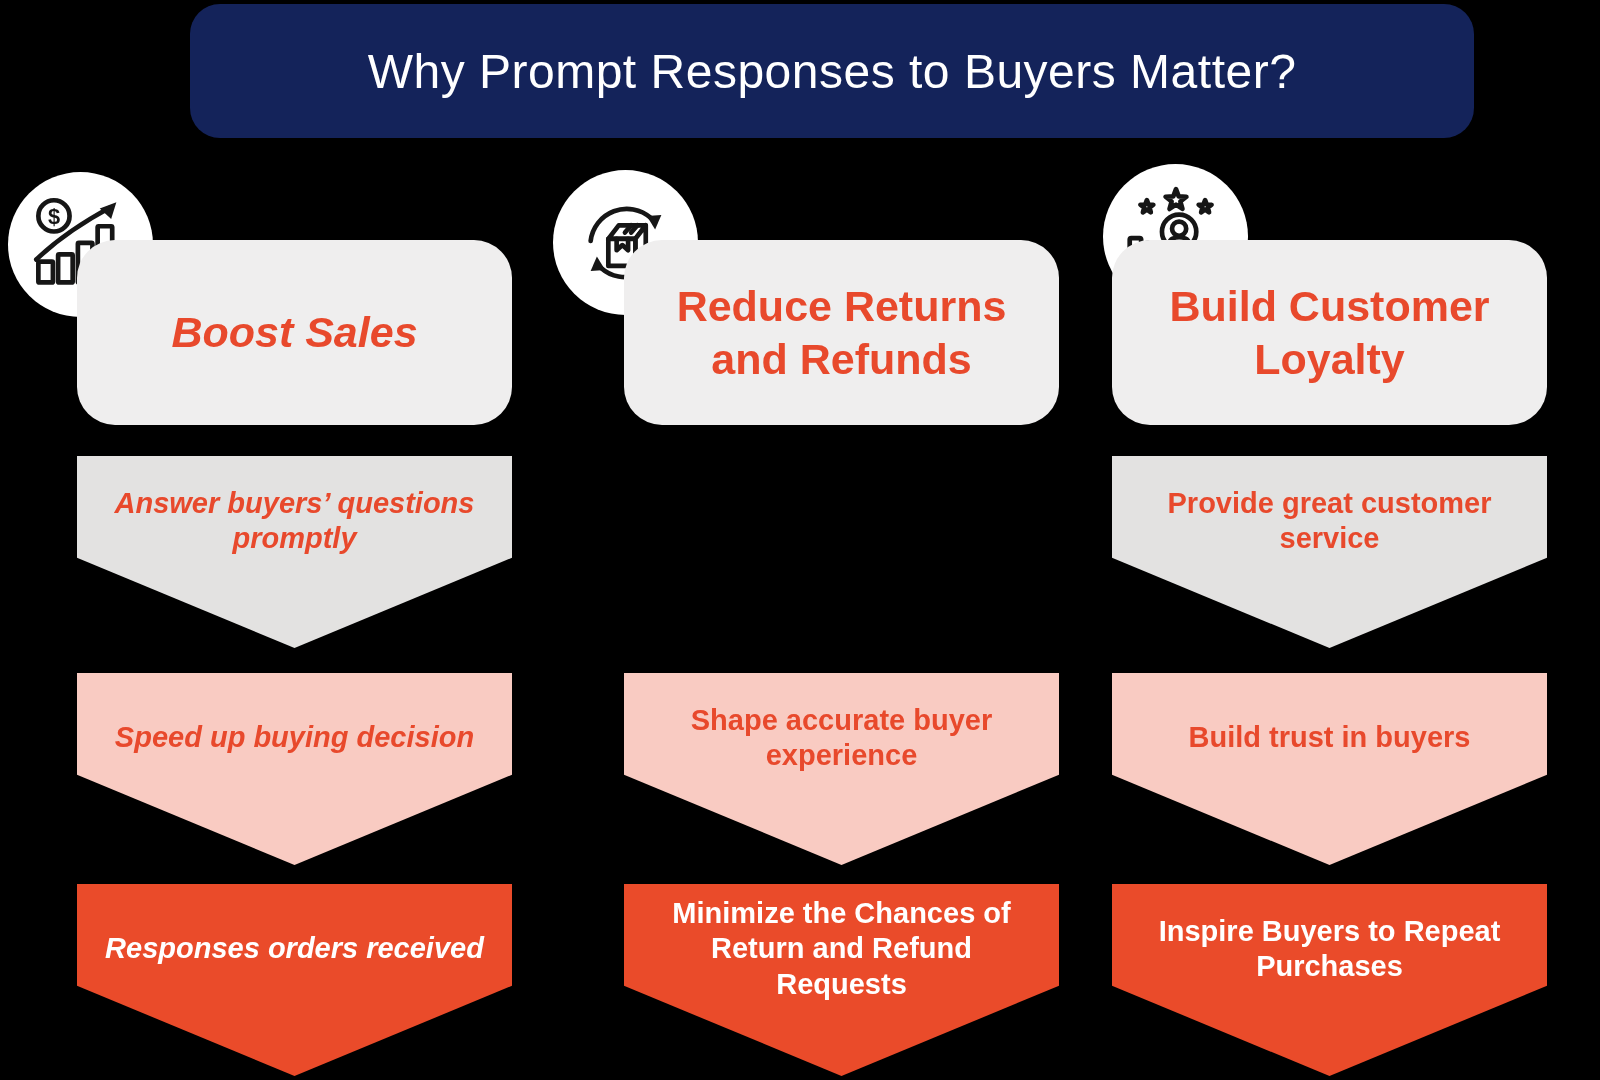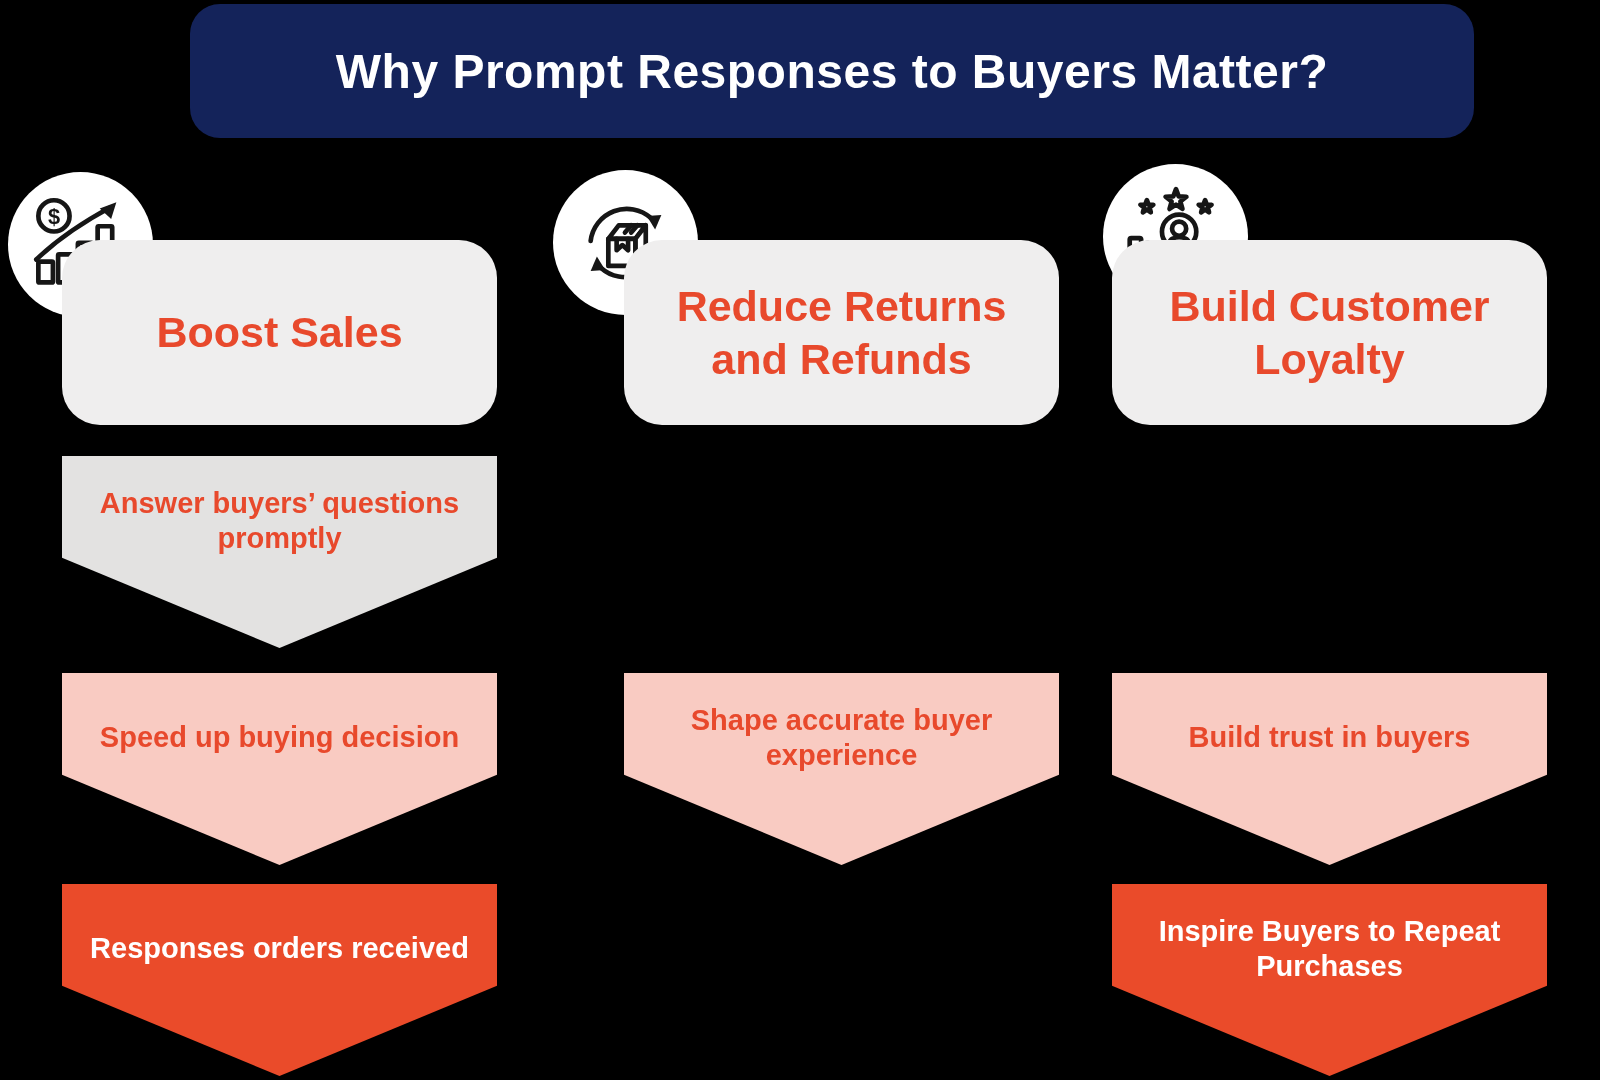--- a/index.html
+++ b/index.html
@@ -6,21 +6,21 @@
   .canvas {
     position:relative; width:1600px; height:1080px; background:#000;
     font-family:"Liberation Sans", sans-serif; overflow:hidden;
   }
   .title-banner {
     position:absolute; left:190px; top:4px; width:1284px; height:134px;
     background:#14235A; border-radius:30px;
     display:flex; align-items:center; justify-content:center;
   }
   .title-banner .t {
-    color:#fff; font-size:48px; font-weight:700; letter-spacing:0.5px;
+    color:#fff; font-size:48px; font-weight:400; letter-spacing:0.5px;
   }
   .card {
     position:absolute; top:240px; width:435px; height:185px;
     background:#EFEEEE; border-radius:38px;
     display:flex; align-items:center; justify-content:center; text-align:center;
   }
   .card .h {
     color:#E8492C; font-size:43px; font-weight:700; line-height:1.22; max-width:370px;
   }
   .chev {
@@ -28,21 +28,21 @@
     clip-path:polygon(0 0, 100% 0, 100% 53%, 50% 100%, 0 53%);
     display:flex; align-items:center; justify-content:center; text-align:center;
     box-sizing:border-box; padding:0 26px 62px 26px;
   }
   .chev .s { font-size:29px; font-weight:700; line-height:1.22; }
   .row1 { top:456px; background:#E3E2E1; }
   .row2 { top:673px; background:#F9CBC2; }
   .row3 { top:884px; background:#EA4B2A; }
   .row1 .s, .row2 .s { color:#E8492C; }
   .row3 .s { color:#FFFFFF; }
-  .c1 { left:62px; }  .c2 { left:624px; }  .c3 { left:1112px; }
+  .c1 { left:77px;font-style:italic; }  .c2 { left:624px; }  .c3 { left:1112px; }
   .icon-circle {
     position:absolute; width:145px; height:145px; border-radius:50%;
     background:#fff; display:flex; align-items:center; justify-content:center;
   }
   .ic1 { left:8px;    top:172px; }
   .ic2 { left:553px;  top:170px; }
   .ic3 { left:1103px; top:164px; }
   .icon-circle svg { width:104px; height:104px; }
   .stroke { fill:none; stroke:#161616; stroke-width:4.5; stroke-linecap:round; stroke-linejoin:round; }
   .fillb  { fill:#161616; stroke:none; }
@@ -95,36 +95,42 @@
       <path class="stroke" d="M41 46 v11 l5.5 -5 l5.5 5 v-11"></path>
       <path class="stroke" d="M49 40 L55 33 M55 40 L61 33" stroke-width="3"></path>
     </svg>
   </div>
   <div class="card c2">
     <div class="h">Reduce Returns and Refunds</div>
   </div>
   <div class="chev row2 c2">
     <div class="s">Shape accurate buyer experience</div>
   </div>
+  <div class="chev row3 c2">
+    <div class="s">Minimize the Chances of Return and Refund Requests</div>
+  </div>
 
   <div class="icon-circle ic3">
     <svg viewBox="0 0 100 100" aria-hidden="true">
       <polygon class="stroke" stroke-width="3.5" points="50,4 52.6,10.9 60,11.3 54.2,15.9 56.2,23 50,18.9 43.8,23 45.8,15.9 40,11.3 47.4,10.9"></polygon>
       <polygon class="stroke" stroke-width="3.5" points="22,14.5 23.6,18.8 28.2,19 24.6,21.8 25.8,26.3 22,23.7 18.2,26.3 19.4,21.8 15.8,19 20.4,18.8"></polygon>
       <polygon class="stroke" stroke-width="3.5" points="78,14.5 79.6,18.8 84.2,19 80.6,21.8 81.8,26.3 78,23.7 74.2,26.3 75.4,21.8 71.8,19 76.4,18.8"></polygon>
       <circle class="fillw" cx="53" cy="45" r="16.5"></circle>
       <circle class="stroke" cx="53" cy="42" r="6.8"></circle>
       <path class="stroke" d="M43.5 55.5 C 45 48.5, 61 48.5, 62.5 55.5"></path>
       <path class="fillw" d="M17 57 C24 54 30 56 36 60 L46 66 C50 68.5 54 68.5 58 67.5 L74 63.5 C78 62.5 79.5 66 76.5 68.5 L64 78.5 C59 82.5 52 84.5 45 84.5 L17 84.5 Z"></path>
       <rect class="fillw" x="5.5" y="51" width="11" height="27" rx="1.5"></rect>
     </svg>
   </div>
   <div class="card c3">
     <div class="h">Build Customer Loyalty</div>
   </div>
+  <div class="chev row1 c3">
+    <div class="s">Provide great customer service</div>
+  </div>
   <div class="chev row2 c3">
     <div class="s">Build trust in buyers</div>
   </div>
   <div class="chev row3 c3">
     <div class="s">Inspire Buyers to Repeat Purchases</div>
   </div>
 
 </div>
 
 </body></html>

